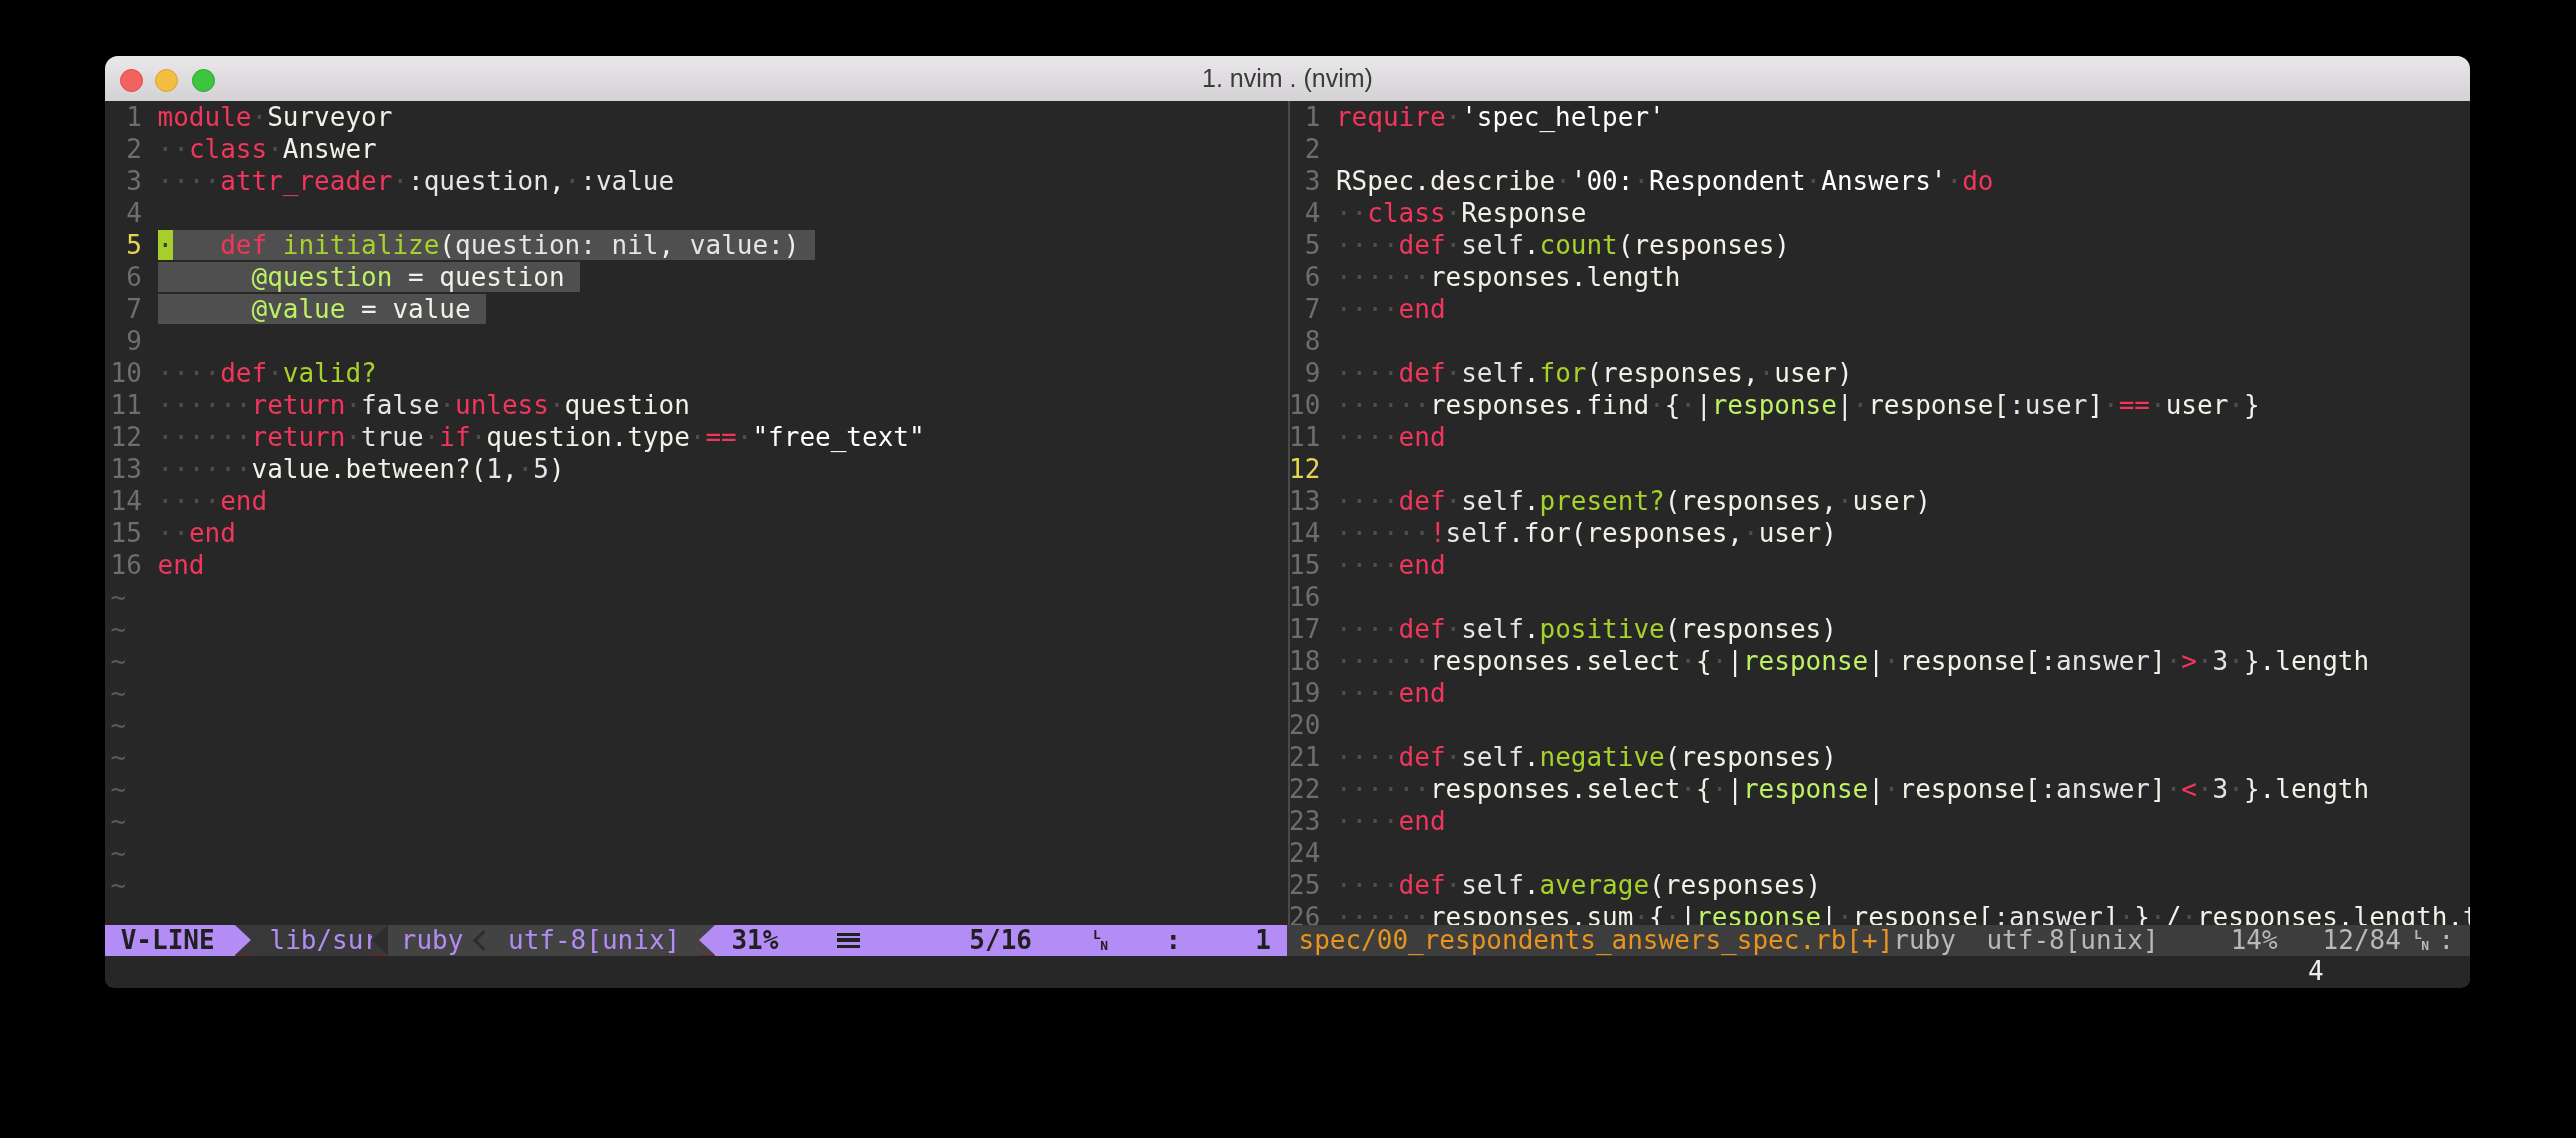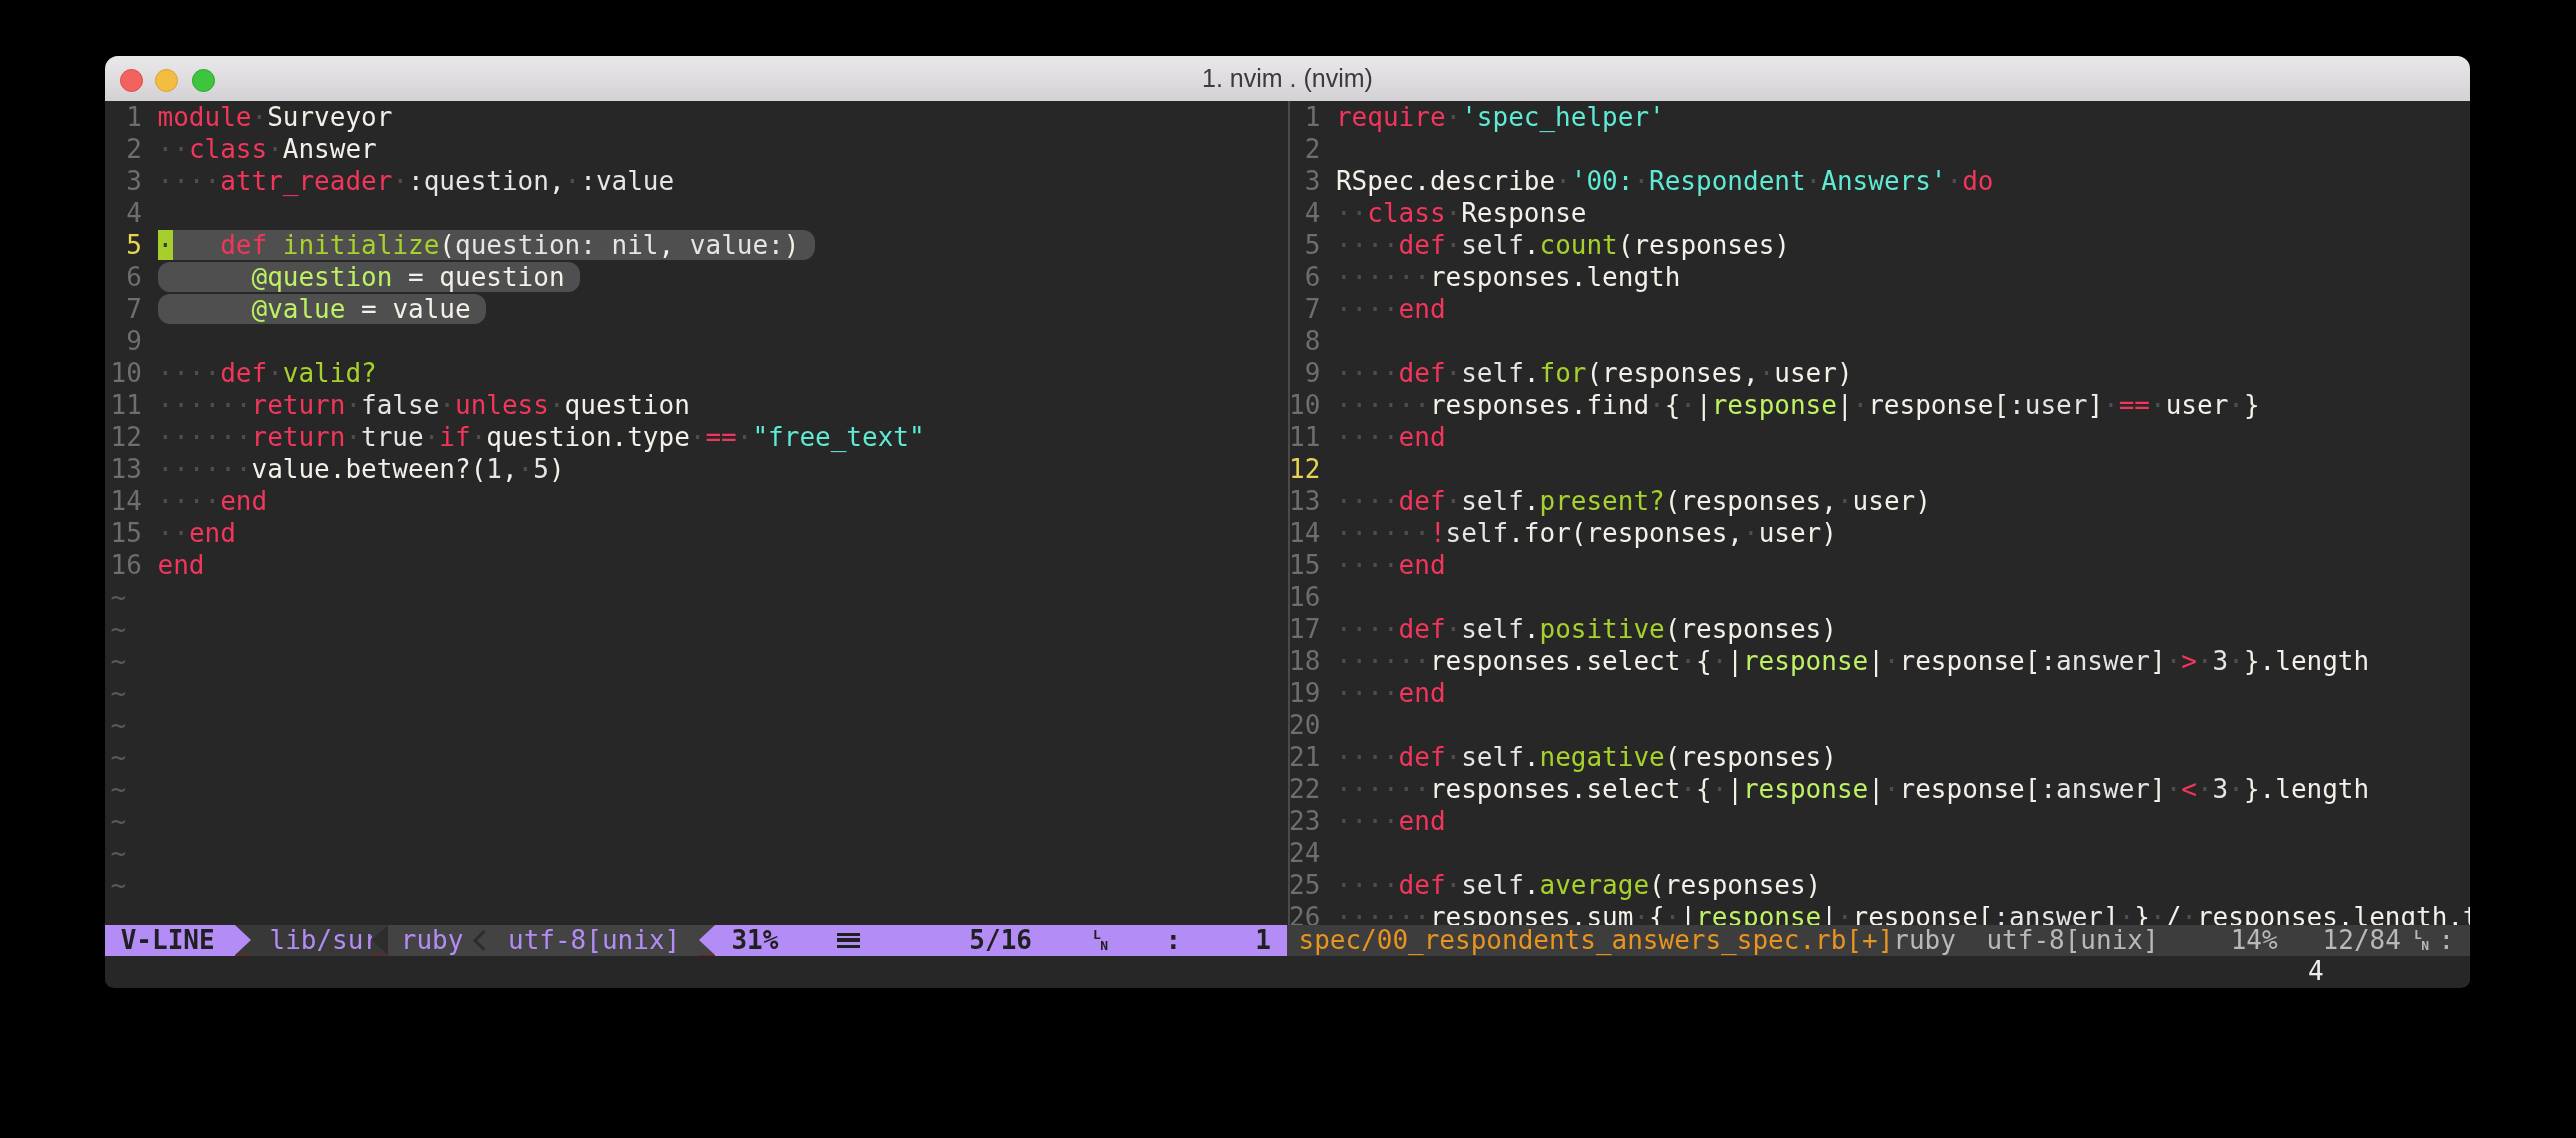--- a/index.html
+++ b/index.html
@@ -27,24 +27,24 @@
   .pane{position:absolute;top:0;height:824px;overflow:hidden;box-sizing:border-box;}
   #pane-left{left:0;width:1183px;padding-left:5.6px;}
   #pane-right{left:1184px;width:1181px;}
   .vsep{position:absolute;left:1183px;top:0;width:1.9px;height:824px;background:#4a4a4a;}
 
   .row{height:32px;line-height:32px;white-space:pre;}
   .n0{display:inline-block;white-space:pre;}
   .n{color:#6e6e6e;}
   .ncur{color:#e8d452;}
   .tilde{color:#5a5a5a;}
-  .r{color:#f2365b;}  .g{color:#a6d22b;}  .y{color:#5eead4;}
+  .r{color:#f2365b;}  .g{color:#a6d22b;}  .y{color:#ffffff;}
   .p{color:#e5e5e5;}  .c{color:#bef264;}  .w{color:#f3f0e8;}
   .ws{color:#4e4e4e;}
-  .sel{background:#4f4f4f;border-radius:12px;}
+  .sel{background:#4f4f4f;}
   .cur{background:#a6cf2e;color:#3c3c28;}
 
   
   .statusline{position:absolute;top:824px;left:0;width:2365px;height:31px;display:flex;}
   .sl{width:1183px;display:flex;align-items:stretch;background:#7f1d1d;
       font-size:26px;overflow:hidden;}
   .seg-mode{background:#b48cf6;color:#202020;font-weight:bold;
             padding:0 20.4px 0 15.7px;line-height:31px;white-space:pre;}
   .arrR{width:0;height:0;border-top:15.7px solid transparent;
         border-bottom:15.7px solid transparent;border-left:16.7px solid #b48cf6;

